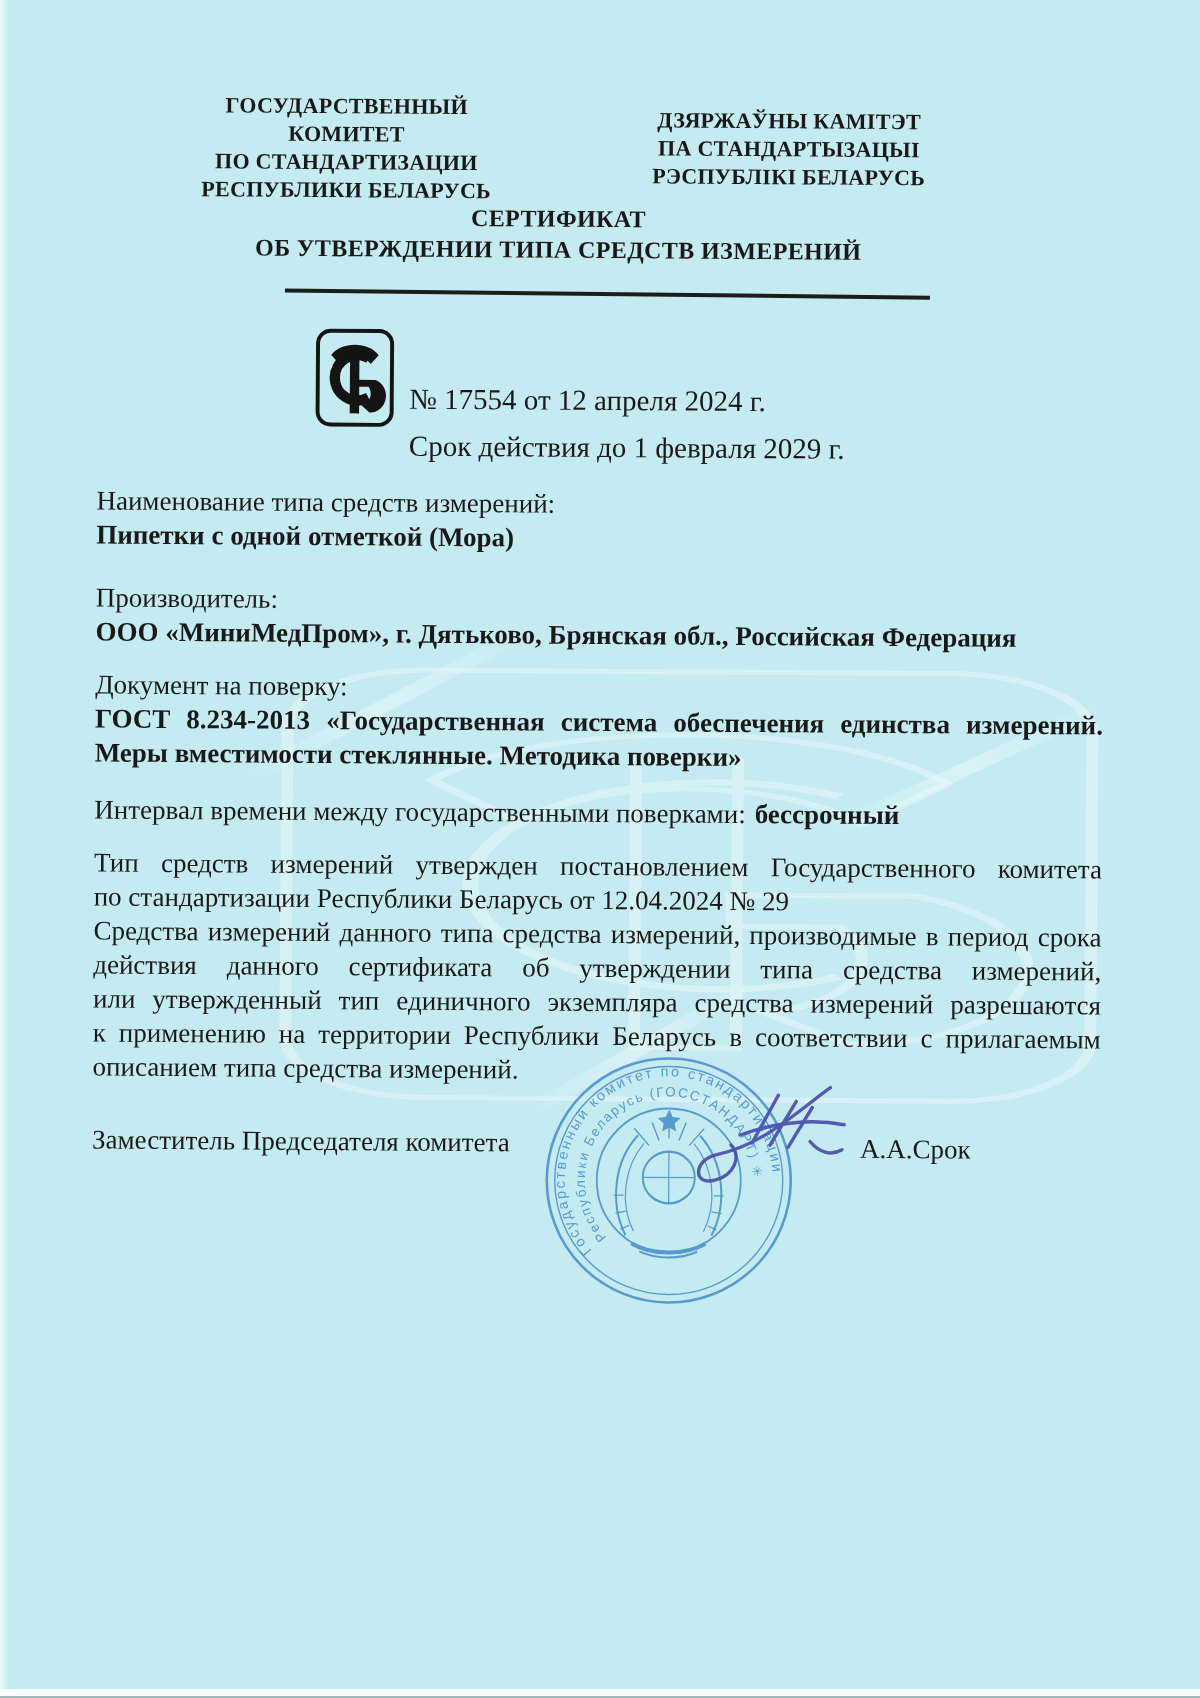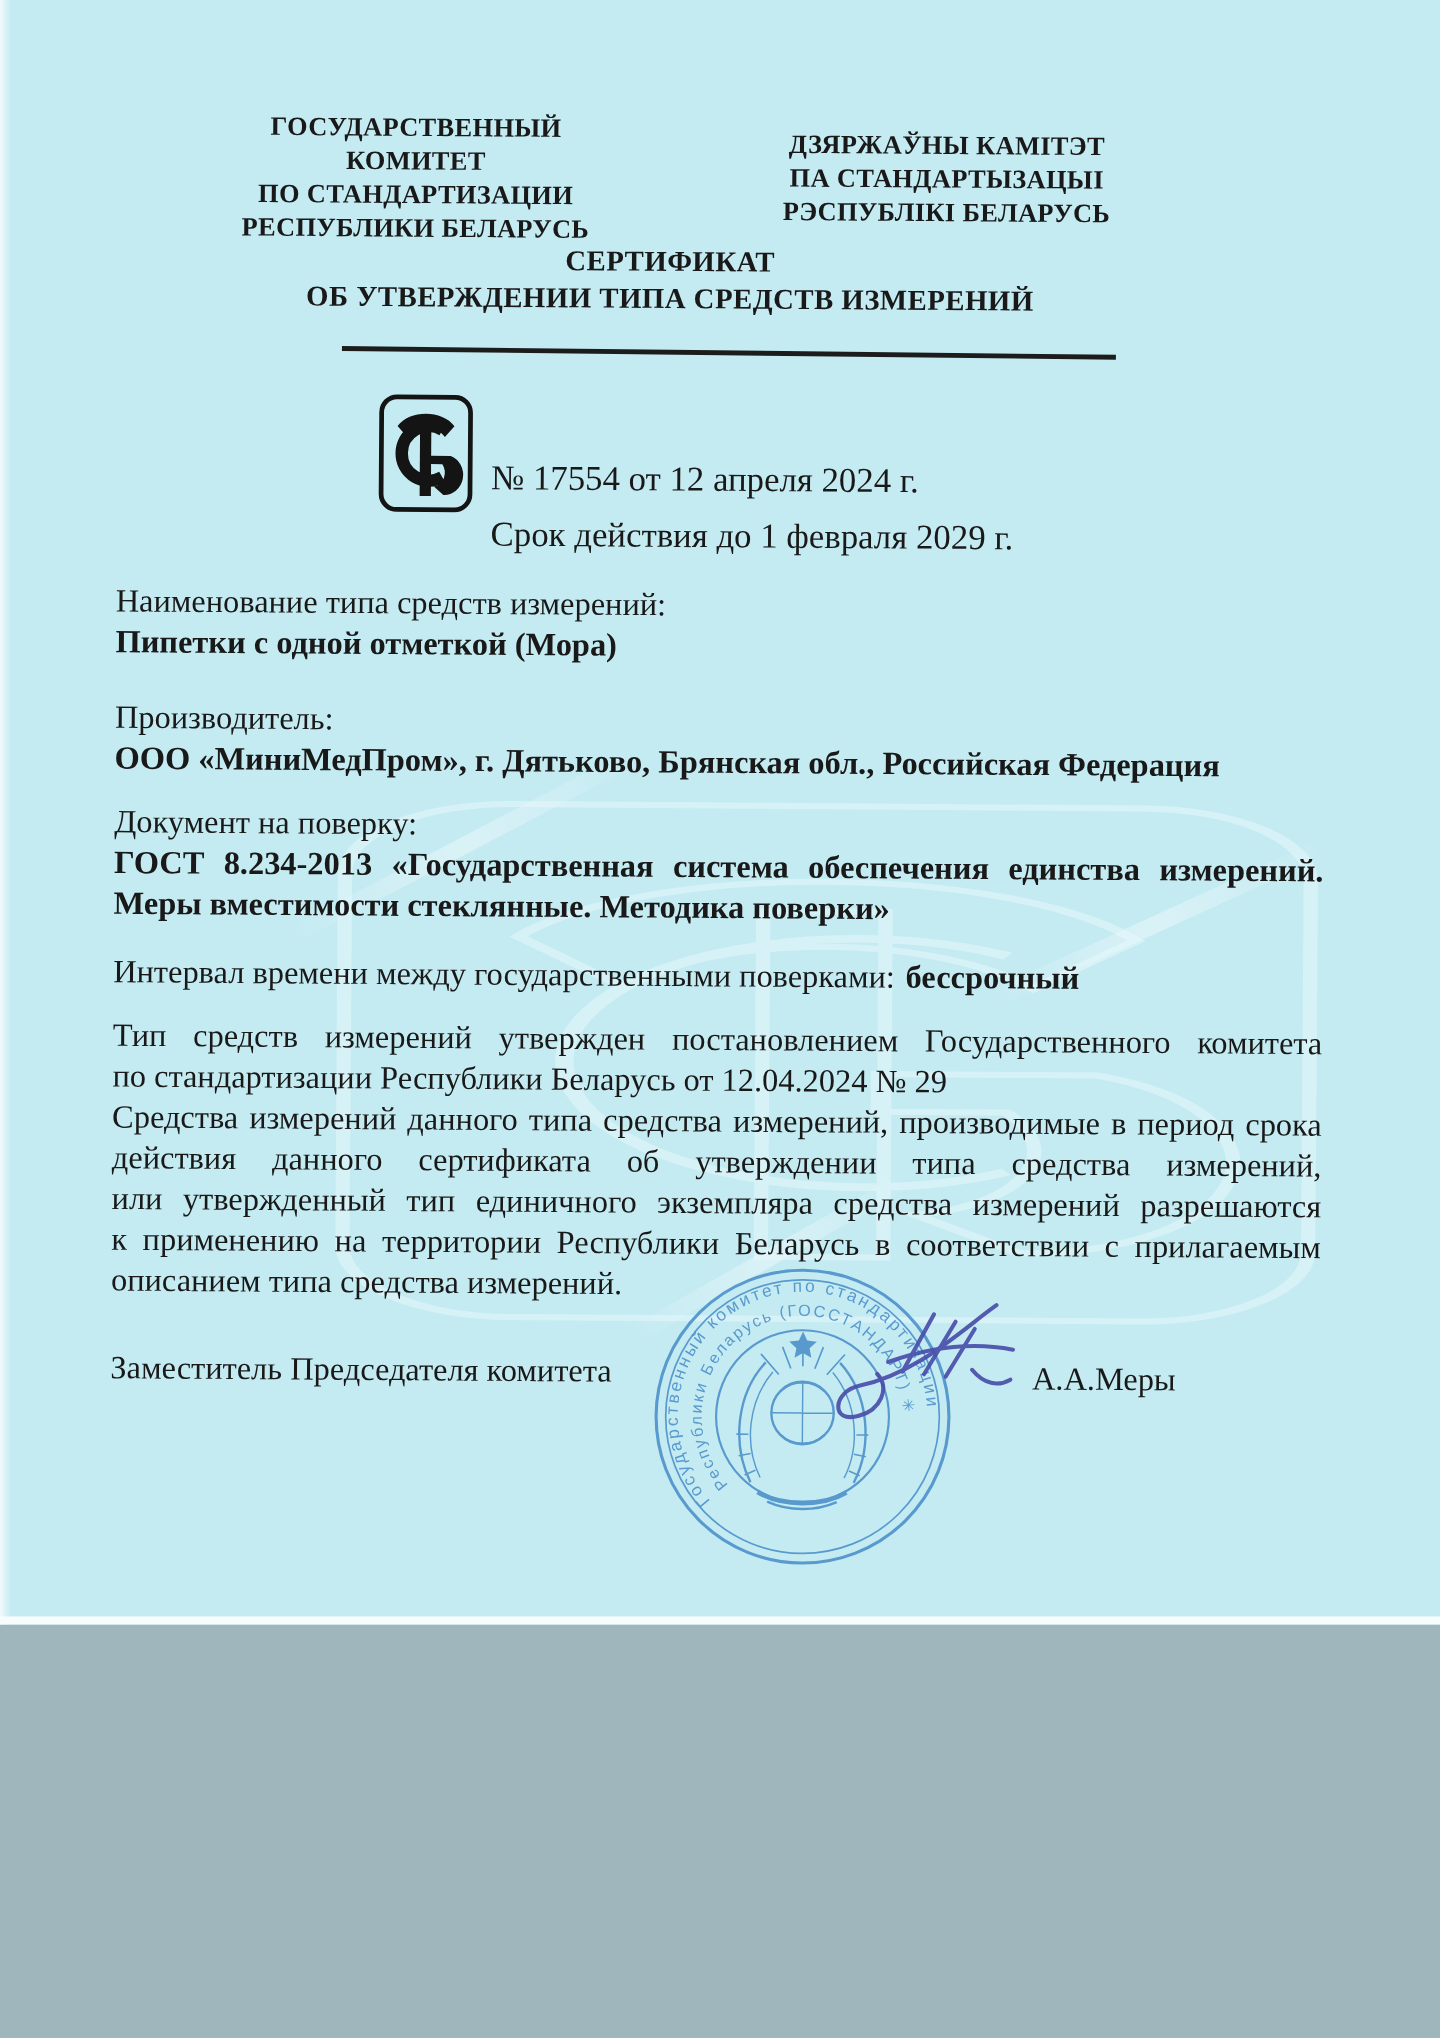--- a/index.html
+++ b/index.html
@@ -1,18 +1,18 @@
 <!DOCTYPE html>
 <html><head>
 <meta charset="utf-8">
 <style>
   html,body{margin:0;padding:0;background:#9fb7bc;}
   #page{
     position:relative;
-    width:1200px;height:1354px;
+    width:1200px;height:1696px;
     margin:0 auto;
     background:#c5ebf2;
     overflow:hidden;
     font-family:"Liberation Serif","DejaVu Serif",serif;
     color:#191919;
   }
   .edge-left{position:absolute;left:0;top:0;width:9px;height:100%;
     background:linear-gradient(90deg,rgba(255,255,255,.75),rgba(255,255,255,0));}
   .edge-bottom{position:absolute;left:0;bottom:0;width:100%;height:7px;background:#f7fcfd;}
   .tilt{position:absolute;left:0;top:0;width:100%;height:100%;
@@ -135,21 +135,21 @@
 
     <div class="abs body-block" style="top:917px;">
       <span class="jl">Средства измерений данного типа средства измерений, производимые в период срока</span>
       <span class="jl">действия данного сертификата об утверждении типа средства измерений,</span>
       <span class="jl">или утвержденный тип единичного экземпляра средства измерений разрешаются</span>
       <span class="jl">к применению на территории Республики Беларусь в соответствии с прилагаемым</span>
       <span class="ll">описанием типа средства измерений.</span>
     </div>
 
     <div class="abs sign-label">Заместитель Председателя комитета</div>
-    <div class="abs signer">А.А.Меры</div>
+    <div class="abs signer">А.А.Срок</div>
 
     <svg class="stamp" width="310" height="310" viewBox="0 0 310 310">
       <defs>
         <path id="outerTextPath" d="M81.5,228.5 A104,104 0 1 1 228.5,228.5 A104,104 0 0 1 81.5,228.5"></path>
         <path id="innerTextPath" d="M95.6,214.4 A84,84 0 1 1 214.4,214.4 A84,84 0 0 1 95.6,214.4"></path>
       </defs>
       <circle class="ln" cx="155" cy="155" r="122" stroke-width="2.6"></circle>
       <circle class="ln" cx="155" cy="155" r="114" stroke-width="1.4"></circle>
       <circle class="ln" cx="155" cy="155" r="72" stroke-width="1.8"></circle>
 

